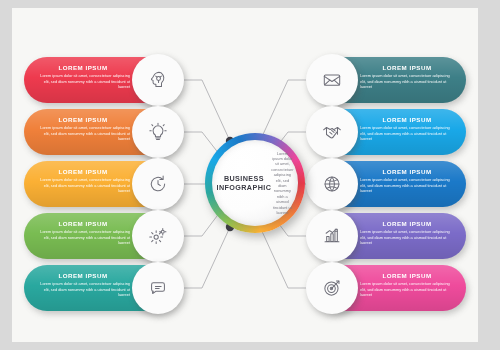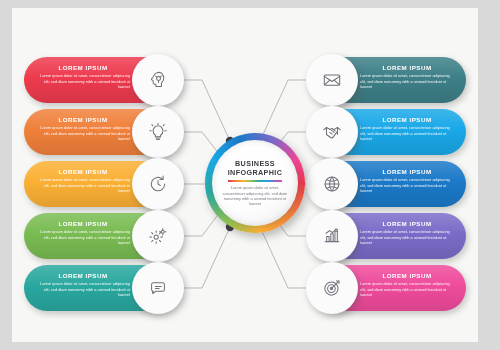--- a/index.html
+++ b/index.html
@@ -128,21 +128,20 @@
   }
   #center-disc {
     position: absolute;
     left: 7px; top: 7px;
     width: 86px;
     height: 86px;
     border-radius: 50%;
     background: radial-gradient(circle at 34% 28%, #ffffff 0%, #fdfdfd 55%, #ececed 100%);
     box-shadow: inset 0 0 6px rgba(140,140,140,0.25), 1px 2px 5px rgba(90,90,90,0.22);
     display: flex;
-    flex-direction: column;
     align-items: center;
     justify-content: center;
     padding: 0 9px;
     box-sizing: border-box;
   }
   #center-title {
     font-size: 7.2px;
     font-weight: bold;
     color: #3b3b44;
     letter-spacing: 0.4px;

